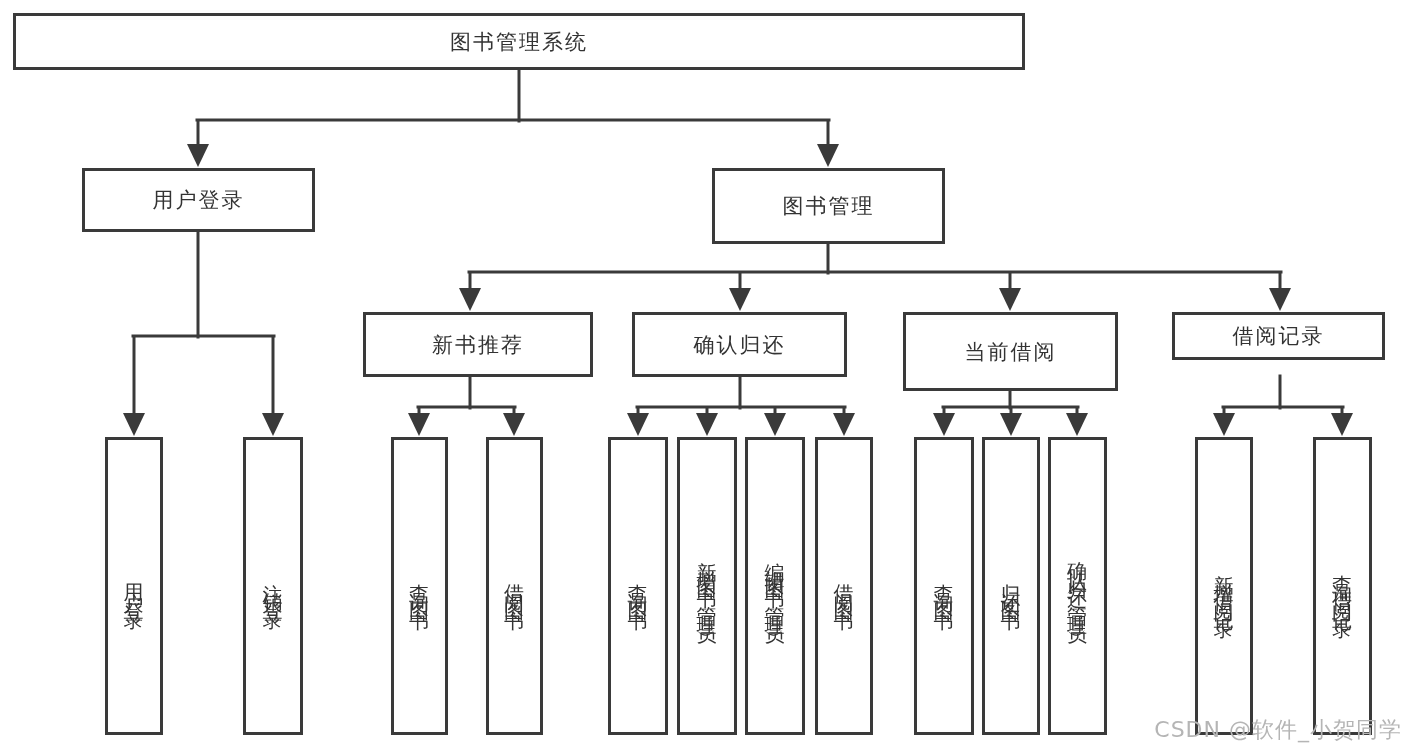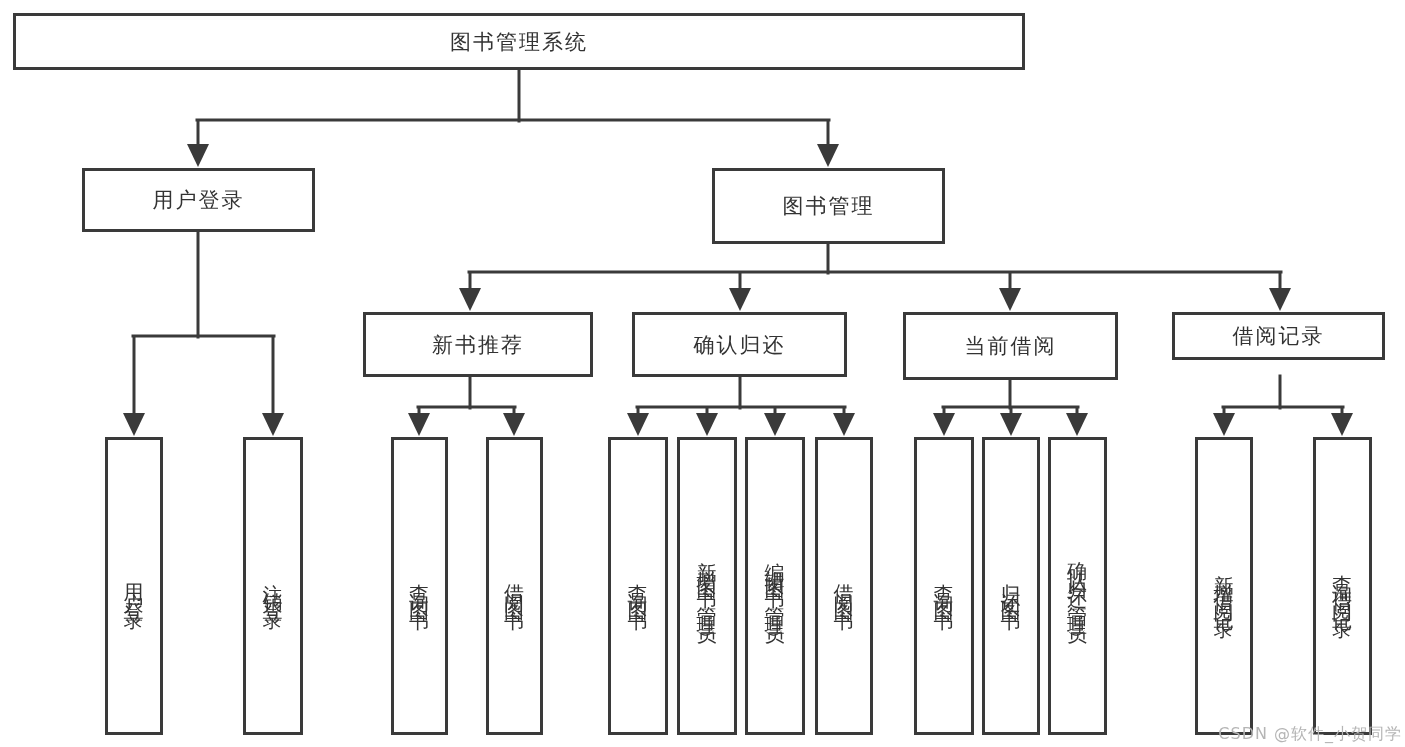--- a/index.html
+++ b/index.html
@@ -15,21 +15,21 @@
     display:flex; align-items:center; justify-content:center;
   }
   .h { font-size:21px; letter-spacing:2px; white-space:nowrap; }
   .leaf { top:437px; height:298px; }
   .v {
     writing-mode:vertical-rl; text-orientation:mixed;
     font-size:20px; letter-spacing:9px; line-height:1; white-space:nowrap;
   }
   .watermark {
     position:absolute; right:3px; bottom:2px; z-index:5;
-    font-size:16px; letter-spacing:1px; color:#b5b5b5;
+    font-size:22px; letter-spacing:1px; color:#b5b5b5;
   }
 </style>
 </head>
 <body>
 
 <div class="stage">
 
   <svg class="wires" viewBox="0 0 1405 747" aria-hidden="true">
       <line x1="519" y1="68" x2="519" y2="121" stroke="#3a3a3a" stroke-width="3" stroke-linecap="square"></line>
       <line x1="197" y1="120" x2="829" y2="120" stroke="#3a3a3a" stroke-width="3" stroke-linecap="square"></line>
@@ -95,21 +95,21 @@
   <div class="node" style="left:712px;top:168px;width:233px;height:76px">
     <span class="h">图书管理</span>
   </div>
 
   <div class="node" style="left:363px;top:312px;width:230px;height:65px">
     <span class="h">新书推荐</span>
   </div>
   <div class="node" style="left:632px;top:312px;width:215px;height:65px">
     <span class="h">确认归还</span>
   </div>
-  <div class="node" style="left:903px;top:312px;width:215px;height:68px">
+  <div class="node" style="left:903px;top:312px;width:215px;height:79px">
     <span class="h">当前借阅</span>
   </div>
   <div class="node" style="left:1172px;top:312px;width:213px;height:48px">
     <span class="h">借阅记录</span>
   </div>
 
   <div class="node leaf" style="left:105px;width:58px">
     <span class="v">用户登录</span>
   </div>
   <div class="node leaf" style="left:243px;width:60px">

